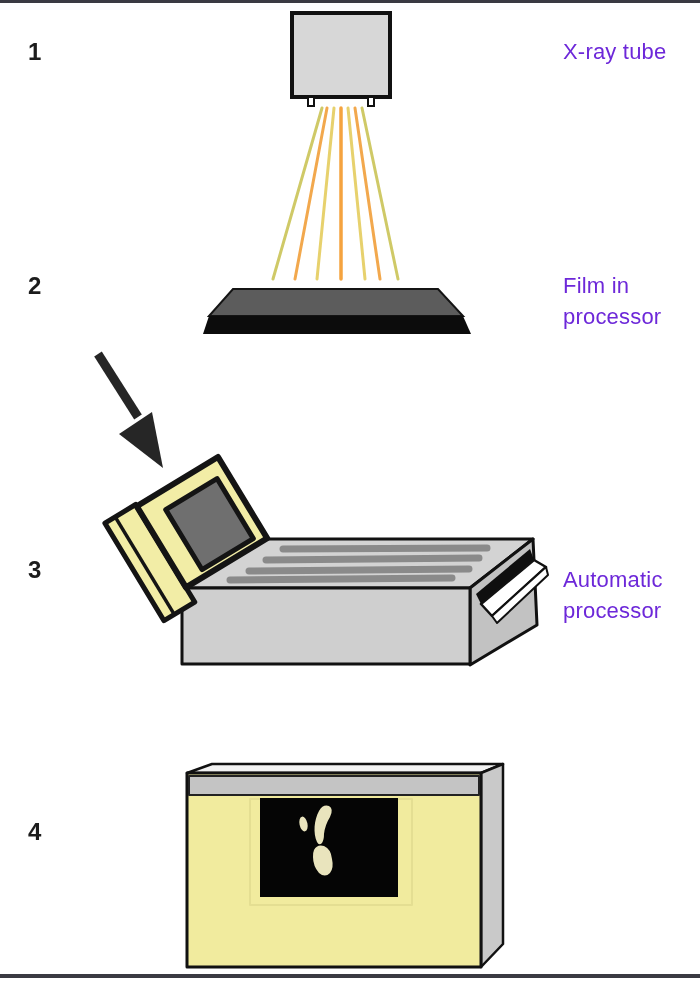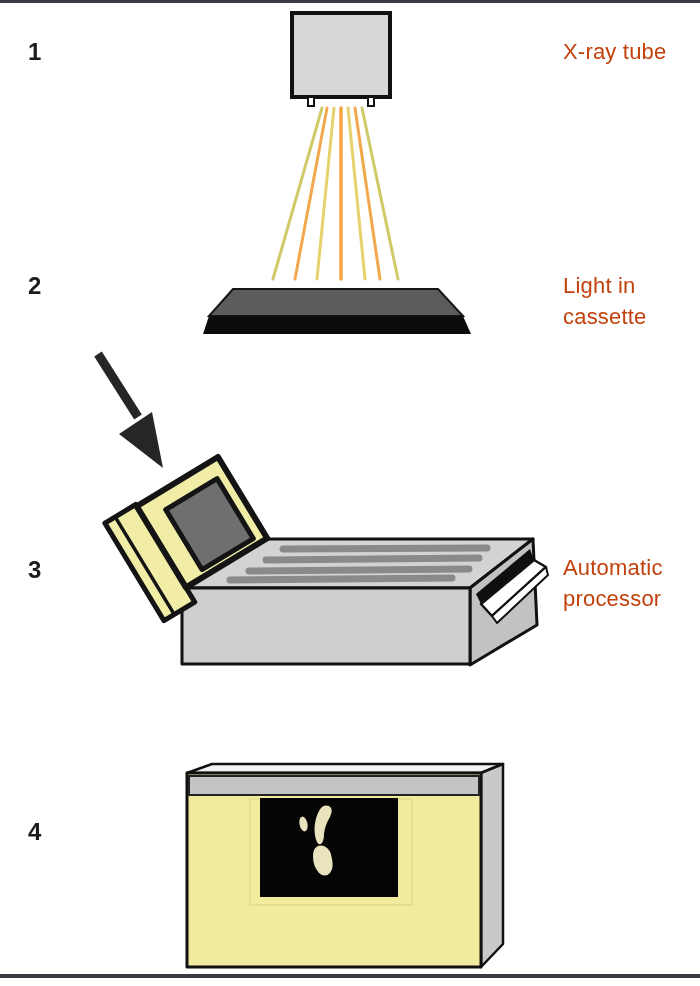--- a/index.html
+++ b/index.html
@@ -5,21 +5,21 @@
   html,body{margin:0;padding:0;background:#ffffff;}
   #page{
     position:relative;width:700px;height:986px;background:#ffffff;
     font-family:"Liberation Sans",sans-serif;overflow:hidden;
   }
   #diagram-svg{position:absolute;left:0;top:0;}
   .step-number{
     position:absolute;left:28px;font-weight:bold;font-size:24px;color:#1c1c1c;
   }
   .step-label{
-    position:absolute;left:563px;font-size:22px;line-height:31px;color:#c2410c;
+    position:absolute;left:563px;font-size:22px;line-height:31px;color:#6d28d9;
     letter-spacing:0.2px;
   }
 </style>
 </head>
 <body>
 
 <div id="page">
 
   <svg id="diagram-svg" width="700" height="986" viewBox="0 0 700 986">
 
@@ -108,16 +108,16 @@
 
     <rect x="0" y="974" width="700" height="4" fill="#3a3a42"></rect>
   </svg>
 
   <div class="step-number" style="top:38px">1</div>
   <div class="step-number" style="top:272px">2</div>
   <div class="step-number" style="top:556px">3</div>
   <div class="step-number" style="top:818px">4</div>
 
   <div class="step-label" style="top:36px;width:130px">X-ray tube</div>
-  <div class="step-label" style="top:270px;width:100px">Light in cassette</div>
-  <div class="step-label" style="top:552px;width:115px">Automatic processor</div>
+  <div class="step-label" style="top:270px;width:100px">Film in processor</div>
+  <div class="step-label" style="top:564px;width:115px">Automatic processor</div>
 
 </div>
 
 </body></html>

